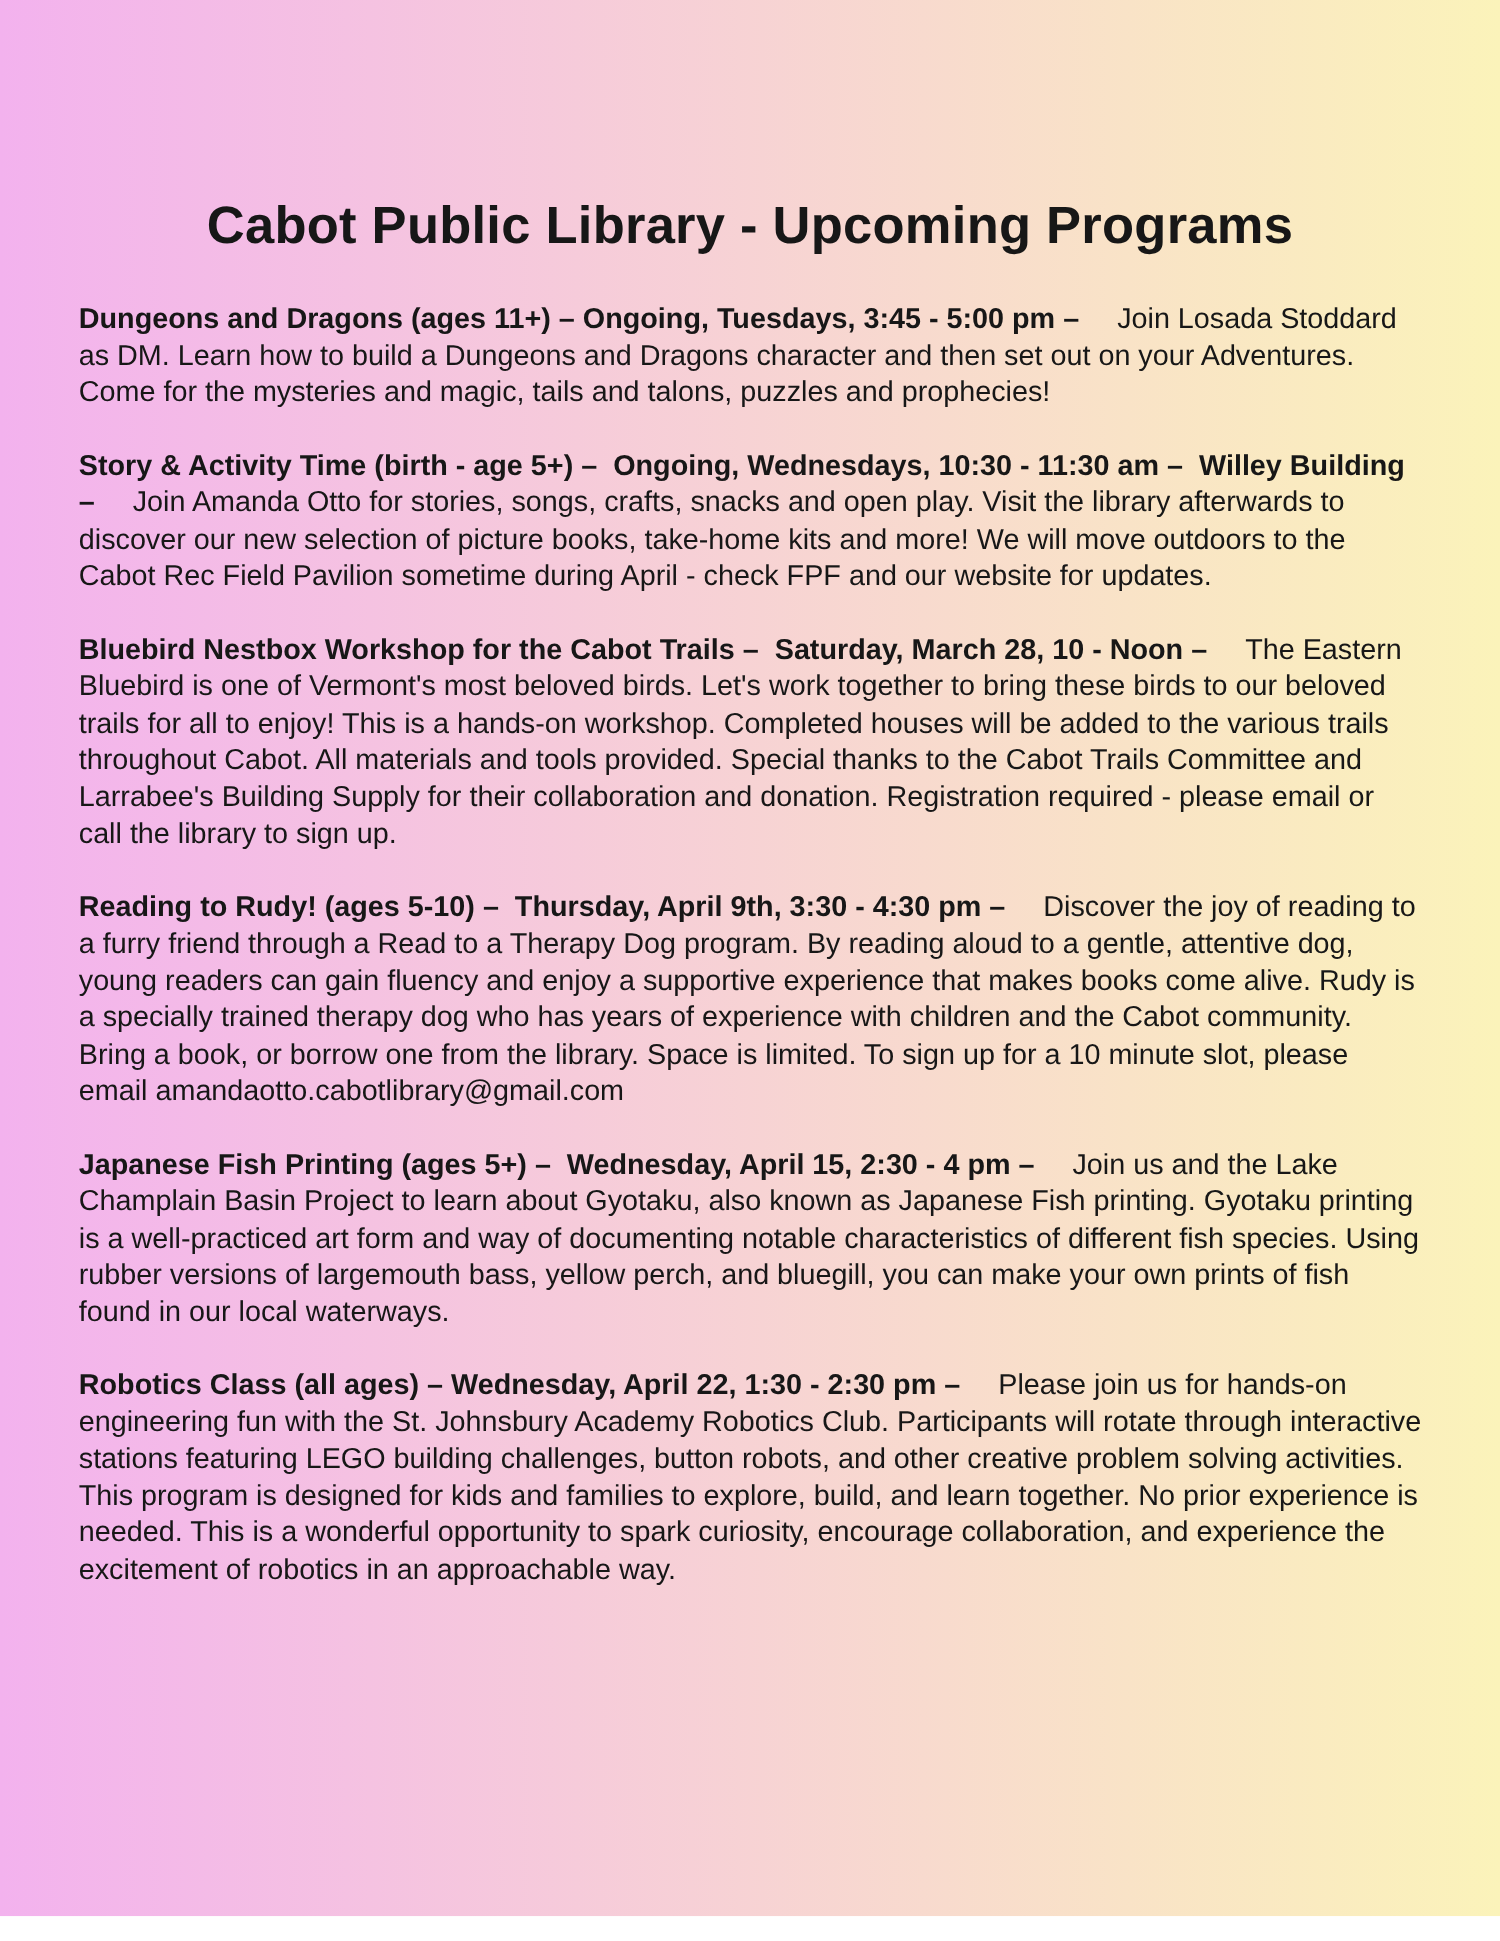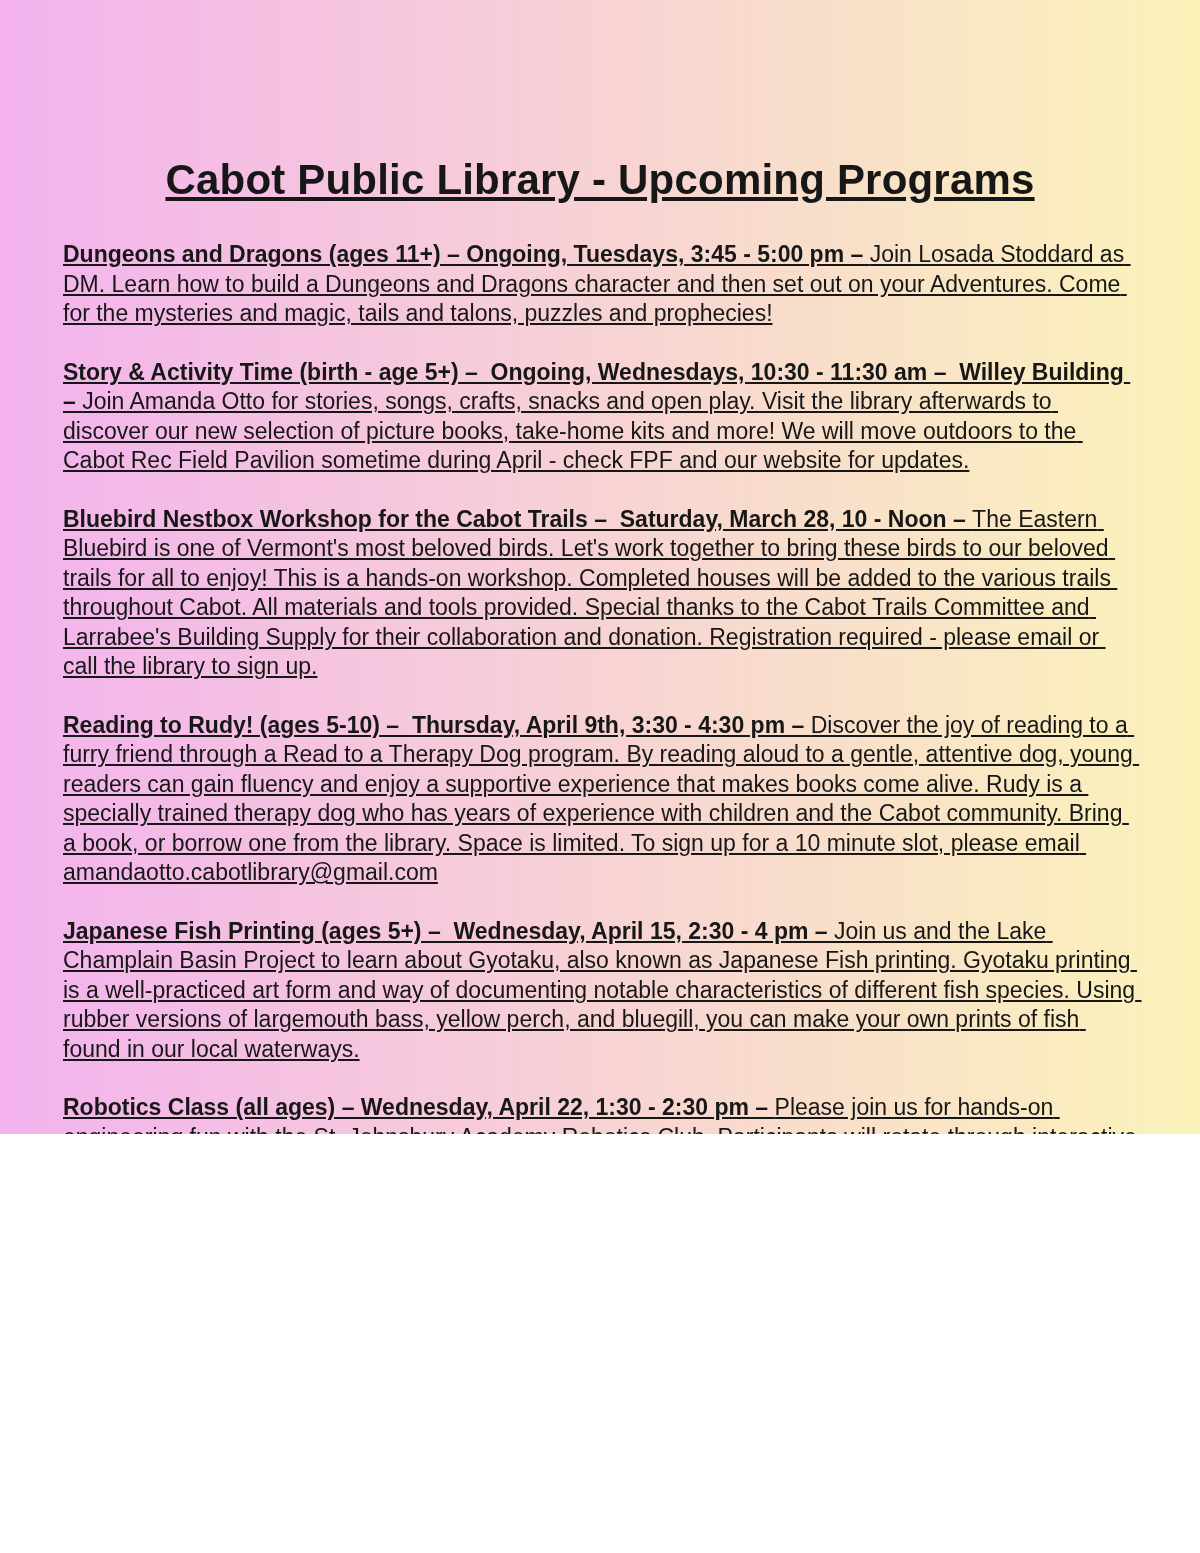--- a/index.html
+++ b/index.html
@@ -1,27 +1,26 @@
 <!DOCTYPE html>
 <html style="--bg-left: #f3b2ee; --bg-right: #fbf3ba; --ink: #171717;"><head>
 <meta charset="utf-8">
 <style>
   html, body { margin: 0; padding: 0; }
   body { font-family: "Liberation Sans", sans-serif; }
 
   .page {
     position: relative;
     width: 1200px;
-    height: 1134px;
+    height: 1533px;
     box-sizing: border-box;
     padding: 156px 63px 0 63px;
     background: linear-gradient(90deg, var(--bg-left, #f3b2ee) 0%, var(--bg-right, #fbf3ba) 100%);
     color: var(--ink, #171717);
     overflow: hidden;
-    text-decoration: underline;
   }
 
   .page-title {
     margin: 0 0 36px 0;
     font-size: 42px;
     line-height: 1.15;
     font-weight: 700;
     text-align: center;
     letter-spacing: 0.2px;
   }
@@ -30,21 +29,21 @@
 
   .program {
     margin: 0 0 29px 0;
     font-size: 23px;
     line-height: 29.5px;
     white-space: pre-wrap;       
     text-align: left;
   }
 
   .program .program-heading { font-weight: 700; }
-  .program .program-description { font-weight: 400; }
+  .program .program-description { font-weight: 400; margin-left: 24px; }
 </style>
 </head>
 <body>
 
 <div class="page">
   <h1 class="page-title">Cabot Public Library - Upcoming Programs</h1>
 
   <main class="program-list">
 
     <p class="program"><strong class="program-heading">Dungeons and Dragons (ages 11+) – Ongoing, Tuesdays, 3:45 - 5:00 pm – </strong><span class="program-description">Join Losada Stoddard as DM. Learn how to build a Dungeons and Dragons character and then set out on your Adventures. Come for the mysteries and magic, tails and talons, puzzles and prophecies!</span></p>

